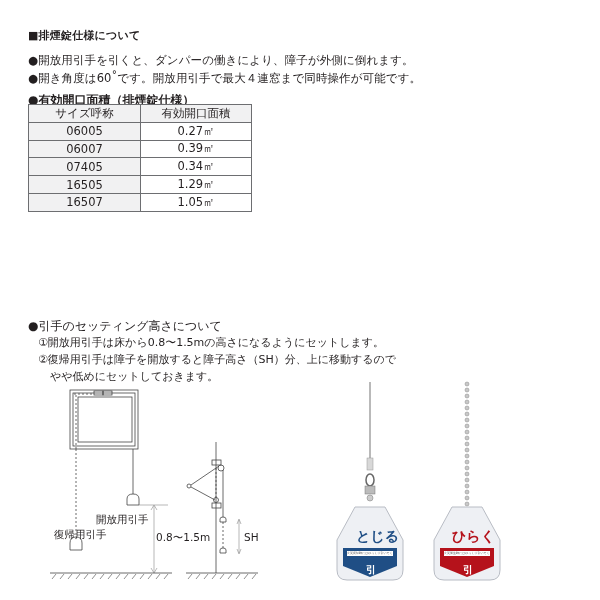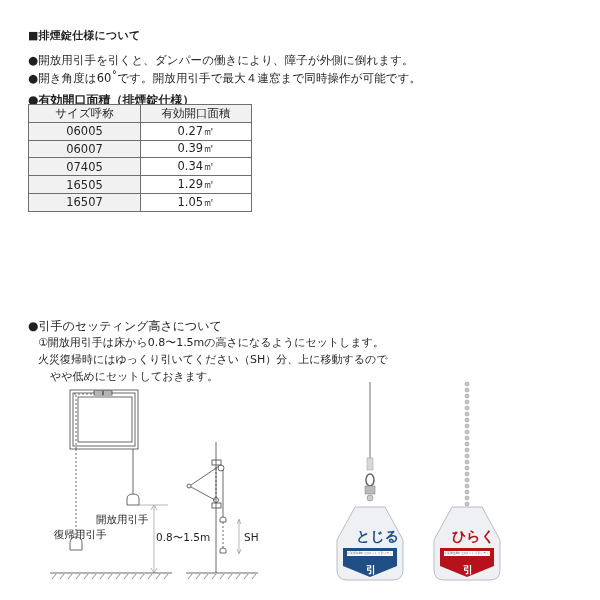--- a/index.html
+++ b/index.html
@@ -67,21 +67,21 @@
       </tr>
     <tr>
         <td class="c1">16507</td>
         <td class="c2">1.05㎡</td>
       </tr>
   </tbody>
 </table>
 
 <div class="abs h-sub2">●引手のセッティング高さについて</div>
 <div class="abs note" style="left:38px; top:335px">①開放用引手は床から0.8〜1.5mの高さになるようにセットします。</div>
-<div class="abs note" style="left:38px; top:352px">火災復帰時にはゆっくり引いてください（SH）分、上に移動するので</div>
+<div class="abs note" style="left:38px; top:352px">②復帰用引手は障子を開放すると障子高さ（SH）分、上に移動するので</div>
 <div class="abs note" style="left:50px; top:369px">やや低めにセットしておきます。</div>
 
 <svg class="abs" style="left:0; top:380px" width="320" height="220" viewBox="0 380 320 220">
 
   <g stroke="#444" fill="none" stroke-width="0.8">
     <rect x="70" y="390" width="68" height="59"></rect>
     <rect x="73" y="393" width="62" height="53"></rect>
     <rect x="78" y="397" width="54" height="45"></rect>
     <rect x="94" y="391" width="9" height="4"></rect>
     <rect x="103" y="391" width="9" height="4"></rect>

